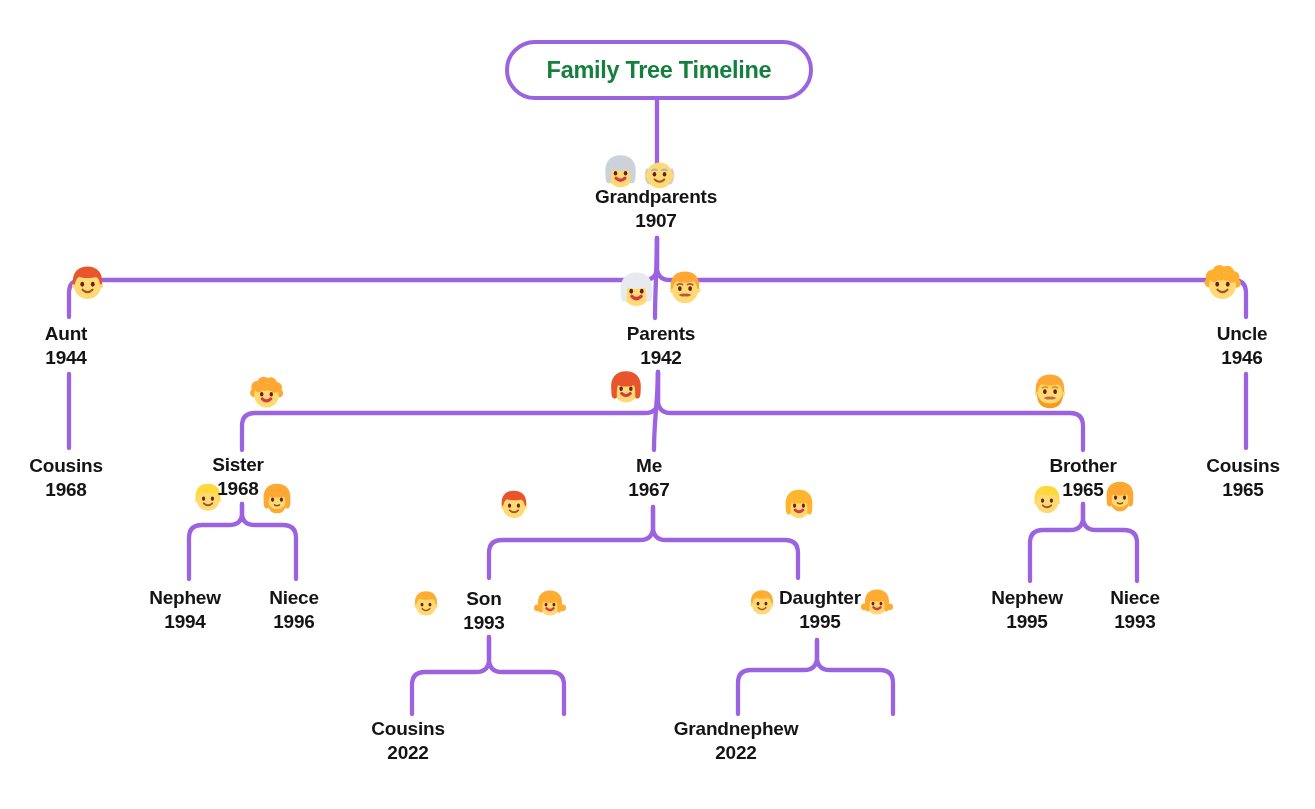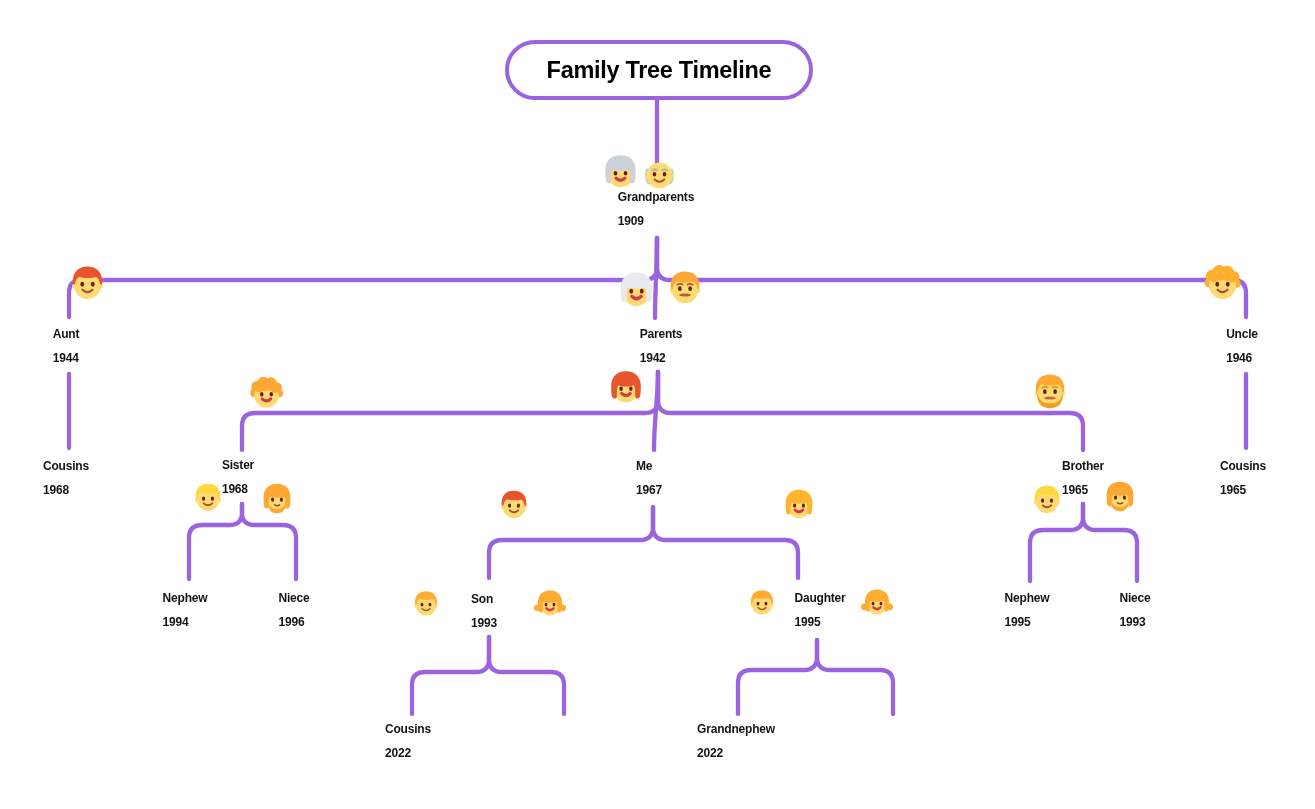--- a/index.html
+++ b/index.html
@@ -6,26 +6,26 @@
   html,body{margin:0;padding:0;background:#ffffff;}
   .stage{
     position:relative; width:1315px; height:809px; background:#ffffff;
     font-family:"Liberation Sans", sans-serif; overflow:hidden;
   }
   #wires{ position:absolute; left:0; top:0; z-index:0; }
   .title-box{
     position:absolute; left:505px; top:40px; width:308px; height:60px;
     box-sizing:border-box; border:4px solid var(--purple); border-radius:30px;
     display:flex; align-items:center; justify-content:center;
-    font-size:23.5px; font-weight:700; color:#000000; letter-spacing:-0.3px;
+    font-size:23.5px; font-weight:700; color:#15803d; letter-spacing:-0.3px;
     background:#fff; z-index:1;
   }
   .node{
-    position:absolute; transform:translateX(-50%); text-align:left;
-    color:var(--ink); font-weight:700; font-size:12px; line-height:24px;
+    position:absolute; transform:translateX(-50%); text-align:center;
+    color:var(--ink); font-weight:700; font-size:19px; line-height:24px;
     white-space:nowrap; letter-spacing:-0.2px; z-index:3;
   }
   .emoji{ position:absolute; z-index:2; line-height:0; }
   .emoji svg{ display:block; }
 </style>
 </head>
 <body>
 
 <div class="stage">
 
@@ -48,21 +48,21 @@
       <path d="M 489 637 L 489 659 Q 489 672 476 672 L 425 672 Q 412 672 412 685 L 412 714" fill="none" stroke="#9C63E0" stroke-width="4.3" stroke-linecap="round" stroke-linejoin="round"></path>
       <path d="M 489 637 L 489 659 Q 489 672 502 672 L 551 672 Q 564 672 564 685 L 564 714" fill="none" stroke="#9C63E0" stroke-width="4.3" stroke-linecap="round" stroke-linejoin="round"></path>
       <path d="M 817 640 L 817 657 Q 817 670 804 670 L 751 670 Q 738 670 738 683 L 738 714" fill="none" stroke="#9C63E0" stroke-width="4.3" stroke-linecap="round" stroke-linejoin="round"></path>
       <path d="M 817 640 L 817 657 Q 817 670 830 670 L 880 670 Q 893 670 893 683 L 893 714" fill="none" stroke="#9C63E0" stroke-width="4.3" stroke-linecap="round" stroke-linejoin="round"></path>
     </svg>
 
   <div class="title-box">Family Tree Timeline</div>
 
   <div class="node" style="left:656px;top:185px">
     <div>Grandparents</div>
-    <div>1909</div>
+    <div>1907</div>
   </div>
   <div class="node" style="left:661px;top:322px">
     <div>Parents</div>
     <div>1942</div>
   </div>
   <div class="node" style="left:66px;top:322px">
     <div>Aunt</div>
     <div>1944</div>
   </div>
   <div class="node" style="left:1242px;top:322px">

